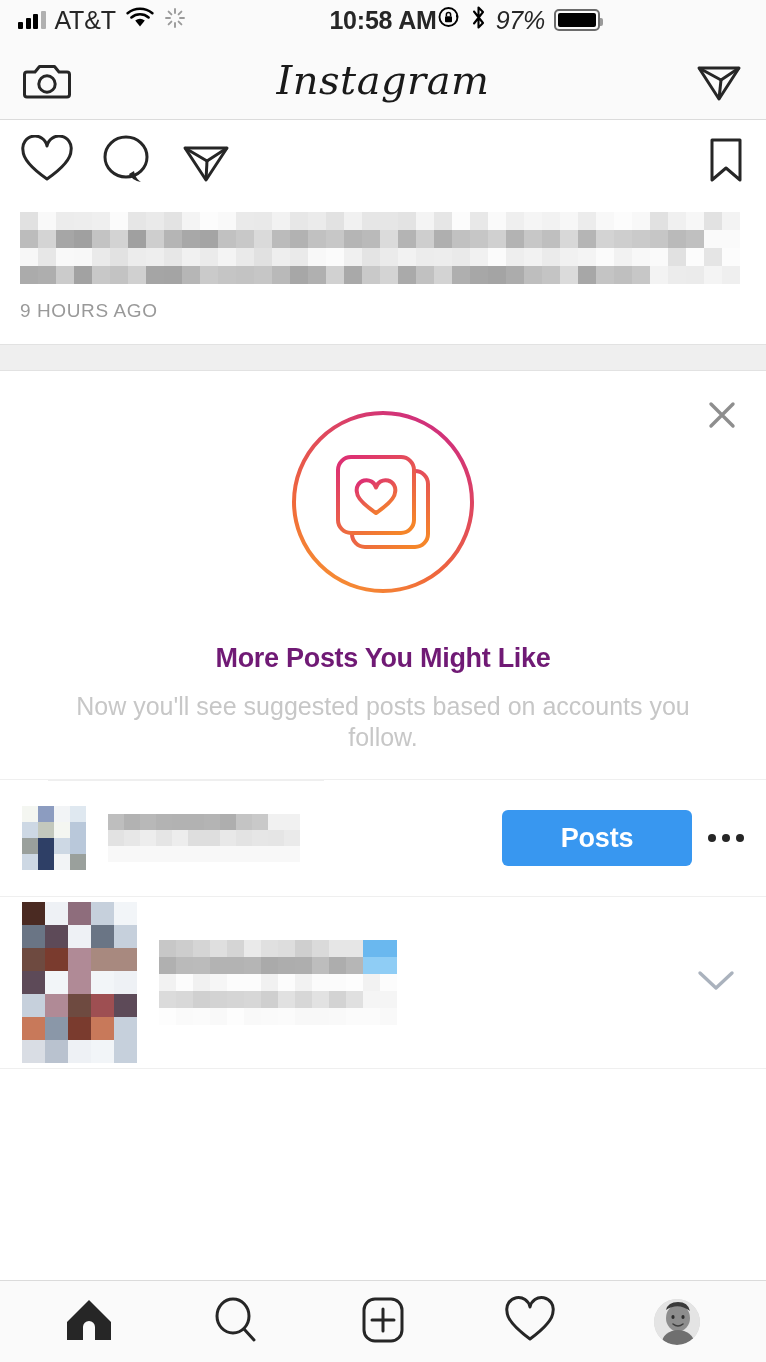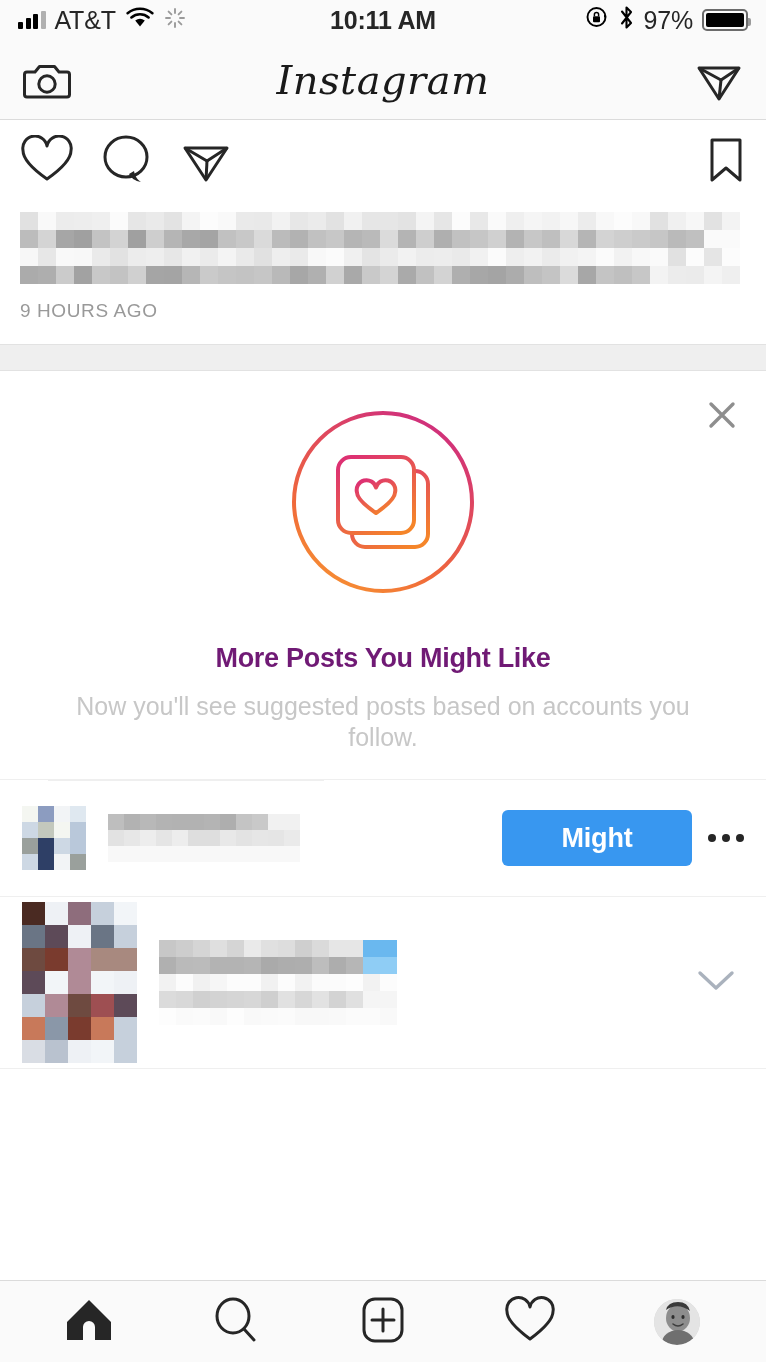--- a/index.html
+++ b/index.html
@@ -14,21 +14,21 @@
   .phone { width:766px; height:1362px; position:relative; display:flex; flex-direction:column; }
 
   
   .statusbar {
     height:40px; flex:0 0 40px; background:#fafafa;
     display:flex; align-items:center; padding:0 18px;
     font-size:25px; font-weight:600; letter-spacing:-0.2px;
   }
   .sb-left { display:flex; align-items:center; gap:9px; flex:1; }
   .sb-center { flex:0 0 auto; display:flex; justify-content:center; }
-  .sb-right { display:flex; align-items:center; gap:9px; flex:1; justify-content:flex-end; }
+  .sb-right { display:flex; align-items:center; gap:9px; flex:1; justify-content:flex-start;font-style:italic; }
   .bars { display:flex; align-items:flex-end; gap:2.5px; height:18px; }
   .bars i { width:5px; background:#000; border-radius:1px; display:block; }
   .bars i:nth-child(1){height:7px;}
   .bars i:nth-child(2){height:11px;}
   .bars i:nth-child(3){height:15px;}
   .bars i:nth-child(4){height:18px;background:#b0b0b0;}
   .carrier { font-size:25px; font-weight:500; }
   .clock { font-size:25px; font-weight:600; }
   .pct { font-size:25px; font-weight:500; }
   .battery {
@@ -171,21 +171,21 @@
               <line x1="16" y1="11" x2="20" y2="11"></line>
             <line x1="4.6" y1="4.6" x2="7.4" y2="7.4"></line>
               <line x1="14.6" y1="14.6" x2="17.4" y2="17.4"></line>
             <line x1="4.6" y1="17.4" x2="7.4" y2="14.6"></line>
               <line x1="14.6" y1="7.4" x2="17.4" y2="4.6"></line>
           </g>
         </svg>
       </span>
     </div>
     <div class="sb-center">
-      <span class="clock">10:11 AM</span>
+      <span class="clock">10:58 AM</span>
     </div>
     <div class="sb-right">
       <span>
         <svg width="24" height="24" viewBox="0 0 24 24">
           <circle cx="11.5" cy="12" r="9" stroke="#000" stroke-width="1.9" fill="none"></circle>
           <rect x="8" y="11.2" width="7" height="6" rx="1" fill="#000"></rect>
           <path d="M9.4 11.2 v-1.6 a2.1 2.1 0 0 1 4.2 0 v1.6" stroke="#000" stroke-width="1.5" fill="none"></path>
           <path d="M19 9.5 l2.6 1.6 -2.6 1.6 z" fill="#000"></path>
         </svg>
       </span>
@@ -501,21 +501,21 @@
           <b style="width: 16px; height: 16px; background: rgb(248, 248, 248);"></b>
           <b style="width: 16px; height: 16px; background: rgb(248, 248, 248);"></b>
           <b style="width: 16px; height: 16px; background: rgb(248, 248, 248);"></b>
           <b style="width: 16px; height: 16px; background: rgb(248, 248, 248);"></b>
           <b style="width: 16px; height: 16px; background: rgb(248, 248, 248);"></b>
           <b style="width: 16px; height: 16px; background: rgb(248, 248, 248);"></b>
           <b style="width: 16px; height: 16px; background: rgb(248, 248, 248);"></b>
           <b style="width: 16px; height: 16px; background: rgb(248, 248, 248);"></b>
         </div>
     </div>
-    <button class="follow-btn">Might</button>
+    <button class="follow-btn">Posts</button>
     <div class="rec-dots">
         <i></i>
         <i></i>
         <i></i>
       </div>
   </div>
 
   <div class="post-row">
     <div class="mosaic" id="post-thumb" style="width: 115px;">
         <b style="width: 23px; height: 23px; background: rgb(74, 42, 34); opacity: 1;"></b>

